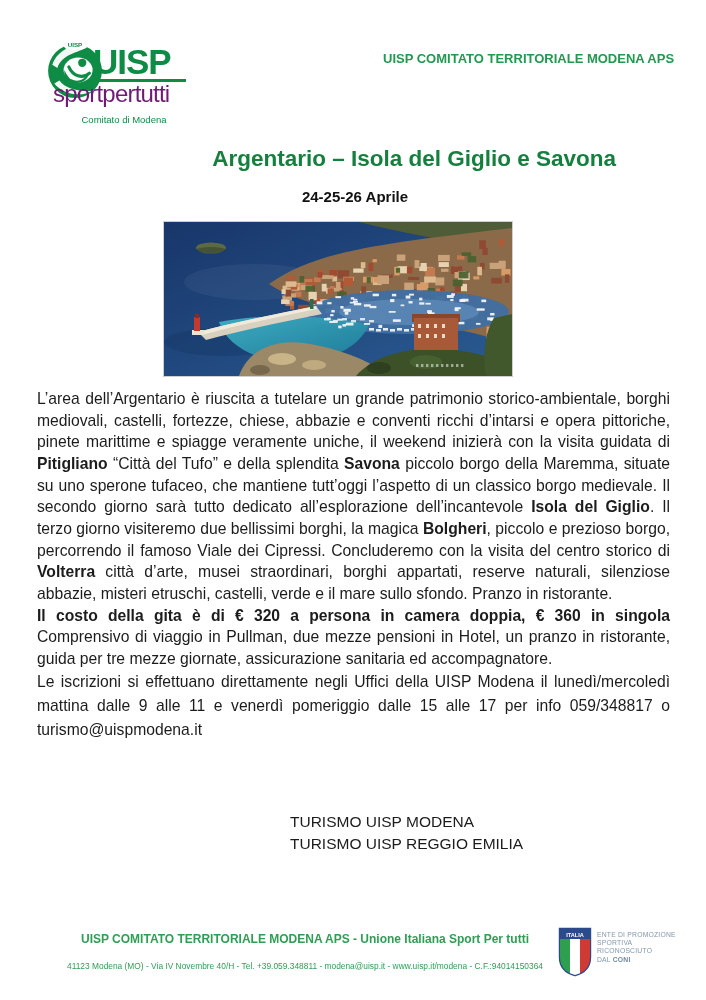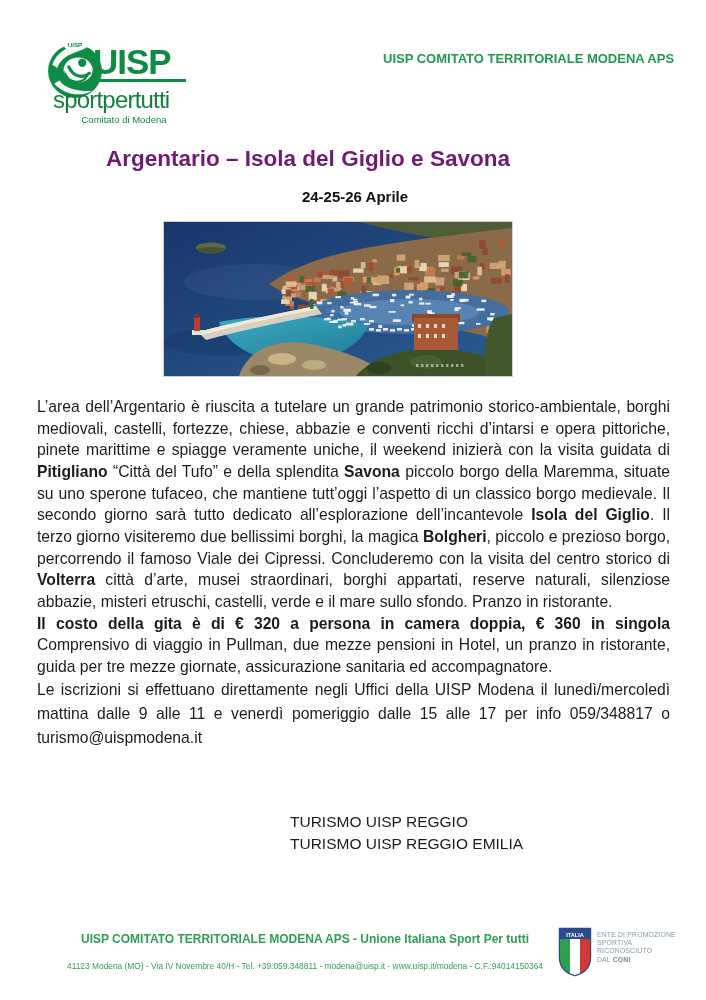--- a/index.html
+++ b/index.html
@@ -5,39 +5,39 @@
   html,body{margin:0;padding:0;background:#ffffff;}
   .page{position:relative;width:706px;height:1000px;background:#fff;overflow:hidden;
         font-family:"Liberation Sans",sans-serif;color:#1c1c1c;}
 
   
   .logo{position:absolute;left:48px;top:36px;width:152px;height:84px;}
   .ball{position:absolute;left:0;top:3px;}
   .acronym{position:absolute;left:45px;top:8px;font-size:35px;font-weight:bold;
            letter-spacing:-1px;line-height:1;color:#0e8c46;}
   .logo-rule{position:absolute;left:42px;top:43px;width:96px;height:3px;background:#0e8c46;}
-  .tagline{position:absolute;left:5px;top:52px;font-size:24px;letter-spacing:-0.8px;
-           color:#15803d;line-height:1;text-align:right;}
+  .tagline{position:absolute;left:5px;top:46px;font-size:24px;letter-spacing:-0.8px;
+           color:#701a75;line-height:1;text-align:right;}
   .subtext{position:absolute;left:0;top:70px;width:152px;text-align:center;
            font-size:9.5px;color:#0e8c46;margin-top:8px;}
   .org{position:absolute;left:383px;top:40px;font-size:13px;font-weight:bold;
        color:#21994f;white-space:nowrap;margin-top:11px;}
 
   
-  .doc-title{position:absolute;left:0;top:146px;width:616px;text-align:center;
-             font-size:22.5px;font-weight:bold;color:#701a75;}
+  .doc-title{position:absolute;left:0;top:146px;width:616px;text-align:right;
+             font-size:22.5px;font-weight:bold;color:#15803d;}
   .doc-subtitle{position:absolute;left:0;top:188px;width:686px;text-align:center;
                 font-size:15px;font-weight:bold;color:#111;padding-left:12px;}
 
   
   .photo{position:absolute;left:163px;top:221px;width:348px;height:154px;
          border:1px solid #cfcfcf;background:#1b3a6d;}
 
   
-  .main{position:absolute;left:37px;top:396px;width:633px;font-size:15.7px;
+  .main{position:absolute;left:37px;top:388px;width:633px;font-size:15.7px;
         line-height:1.38;text-align:justify;}
   .main p{margin:0;}
   .b{font-weight:bold;}
   .force-just{text-align-last:justify;}
   .wide{line-height:1.53;}
 
   
   .signoff{position:absolute;left:290px;top:811px;font-size:15.5px;line-height:22px;}
 
   
@@ -397,21 +397,21 @@
   </svg>
 
   <div class="main">
     <p><span>L’area dell’Argentario è riuscita a tutelare un grande patrimonio storico-ambientale, borghi mediovali, castelli, fortezze, chiese, abbazie e conventi ricchi d’intarsi e opera pittoriche, pinete marittime e spiagge veramente uniche, il weekend inizierà con la visita guidata di </span><span class="b">Pitigliano</span><span> “Città del Tufo” e della splendita </span><span class="b">Savona</span><span> piccolo borgo della Maremma, situate su uno sperone tufaceo, che mantiene tutt’oggi l’aspetto di un classico borgo medievale. Il secondo giorno sarà tutto dedicato all’esplorazione dell’incantevole </span><span class="b">Isola del Giglio</span><span>. Il terzo giorno visiteremo due bellissimi borghi, la magica </span><span class="b">Bolgheri</span><span>, piccolo e prezioso borgo, percorrendo il famoso Viale dei Cipressi. Concluderemo con la visita del centro storico di </span><span class="b">Volterra</span><span> città d’arte, musei straordinari, borghi appartati, reserve naturali, silenziose abbazie, misteri etruschi, castelli, verde e il mare sullo sfondo. Pranzo in ristorante.</span></p>
     <p class="force-just"><span class="b">Il costo della gita è di € 320 a persona in camera doppia, € 360 in singola</span></p>
     <p><span>Comprensivo di viaggio in Pullman, due mezze pensioni in Hotel, un pranzo in ristorante, guida per tre mezze giornate, assicurazione sanitaria ed accompagnatore.</span></p>
     <p class="wide"><span>Le iscrizioni si effettuano direttamente negli Uffici della UISP Modena il lunedì/mercoledì mattina dalle 9 alle 11 e venerdì pomeriggio dalle 15 alle 17 per info 059/348817 o turismo@uispmodena.it</span></p>
   </div>
 
   <div class="signoff">
-    <div>TURISMO UISP REGGIO</div>
+    <div>TURISMO UISP MODENA</div>
     <div>TURISMO UISP REGGIO EMILIA</div>
   </div>
 
   <div class="footer-block">
     <div class="footer-line1">UISP COMITATO TERRITORIALE MODENA APS - Unione Italiana Sport Per tutti</div>
     <div class="footer-line2">41123 Modena (MO) - Via IV Novembre 40/H - Tel. +39.059.348811 - modena@uisp.it - www.uisp.it/modena -  C.F.:94014150364</div>
   </div>
 
   <div class="coni">
     <svg width="34" height="50" viewBox="0 0 34 50">

